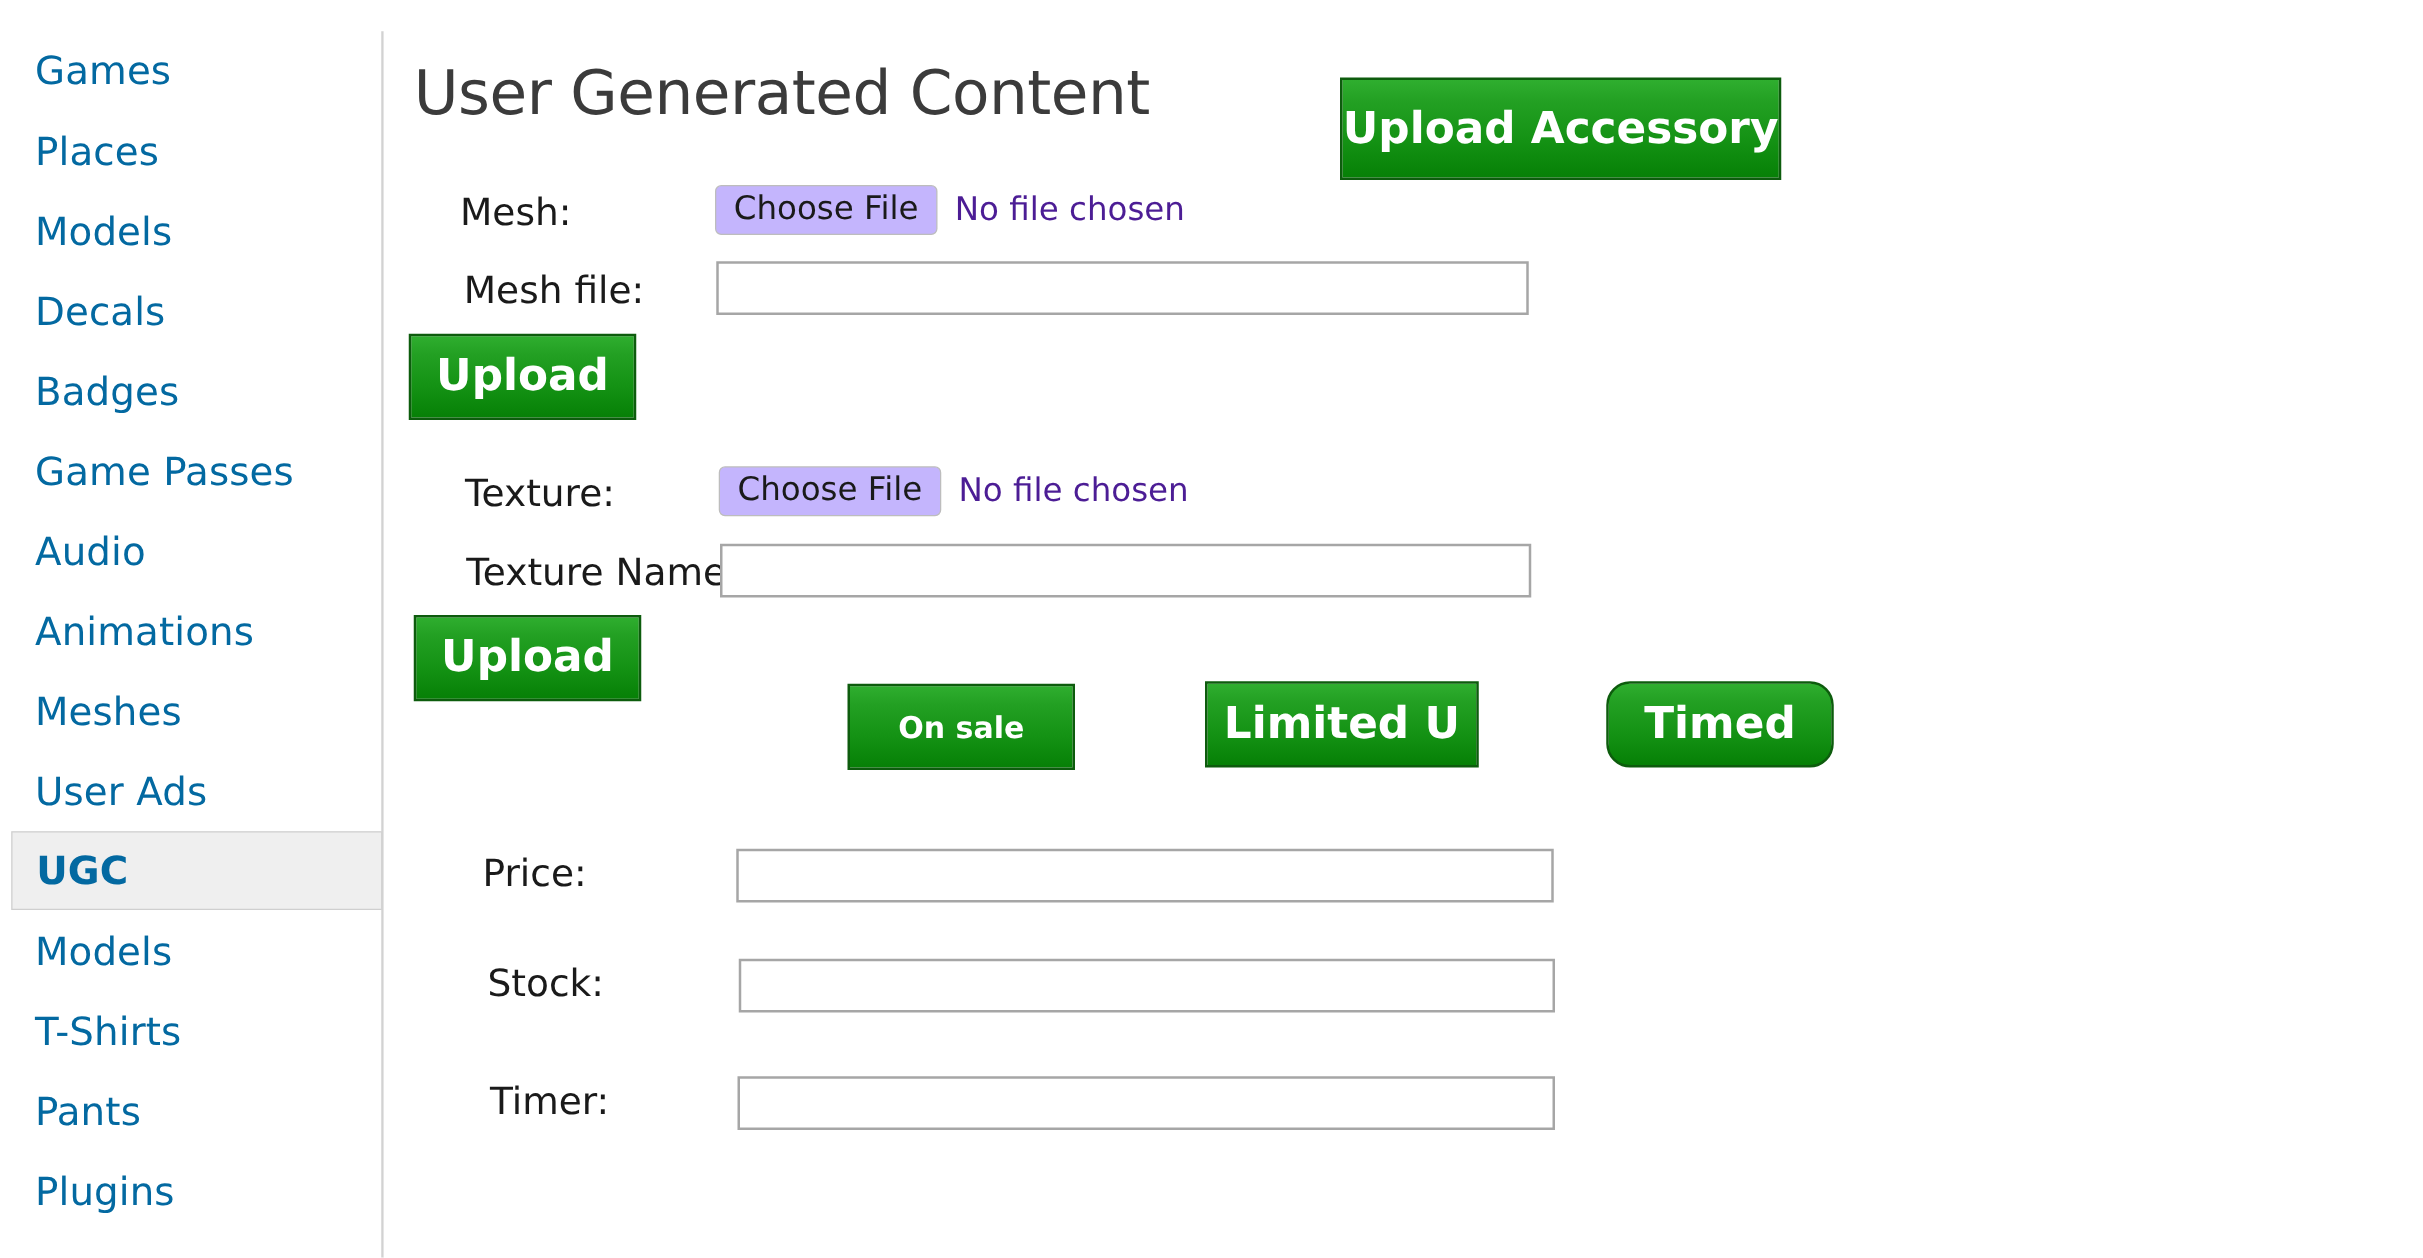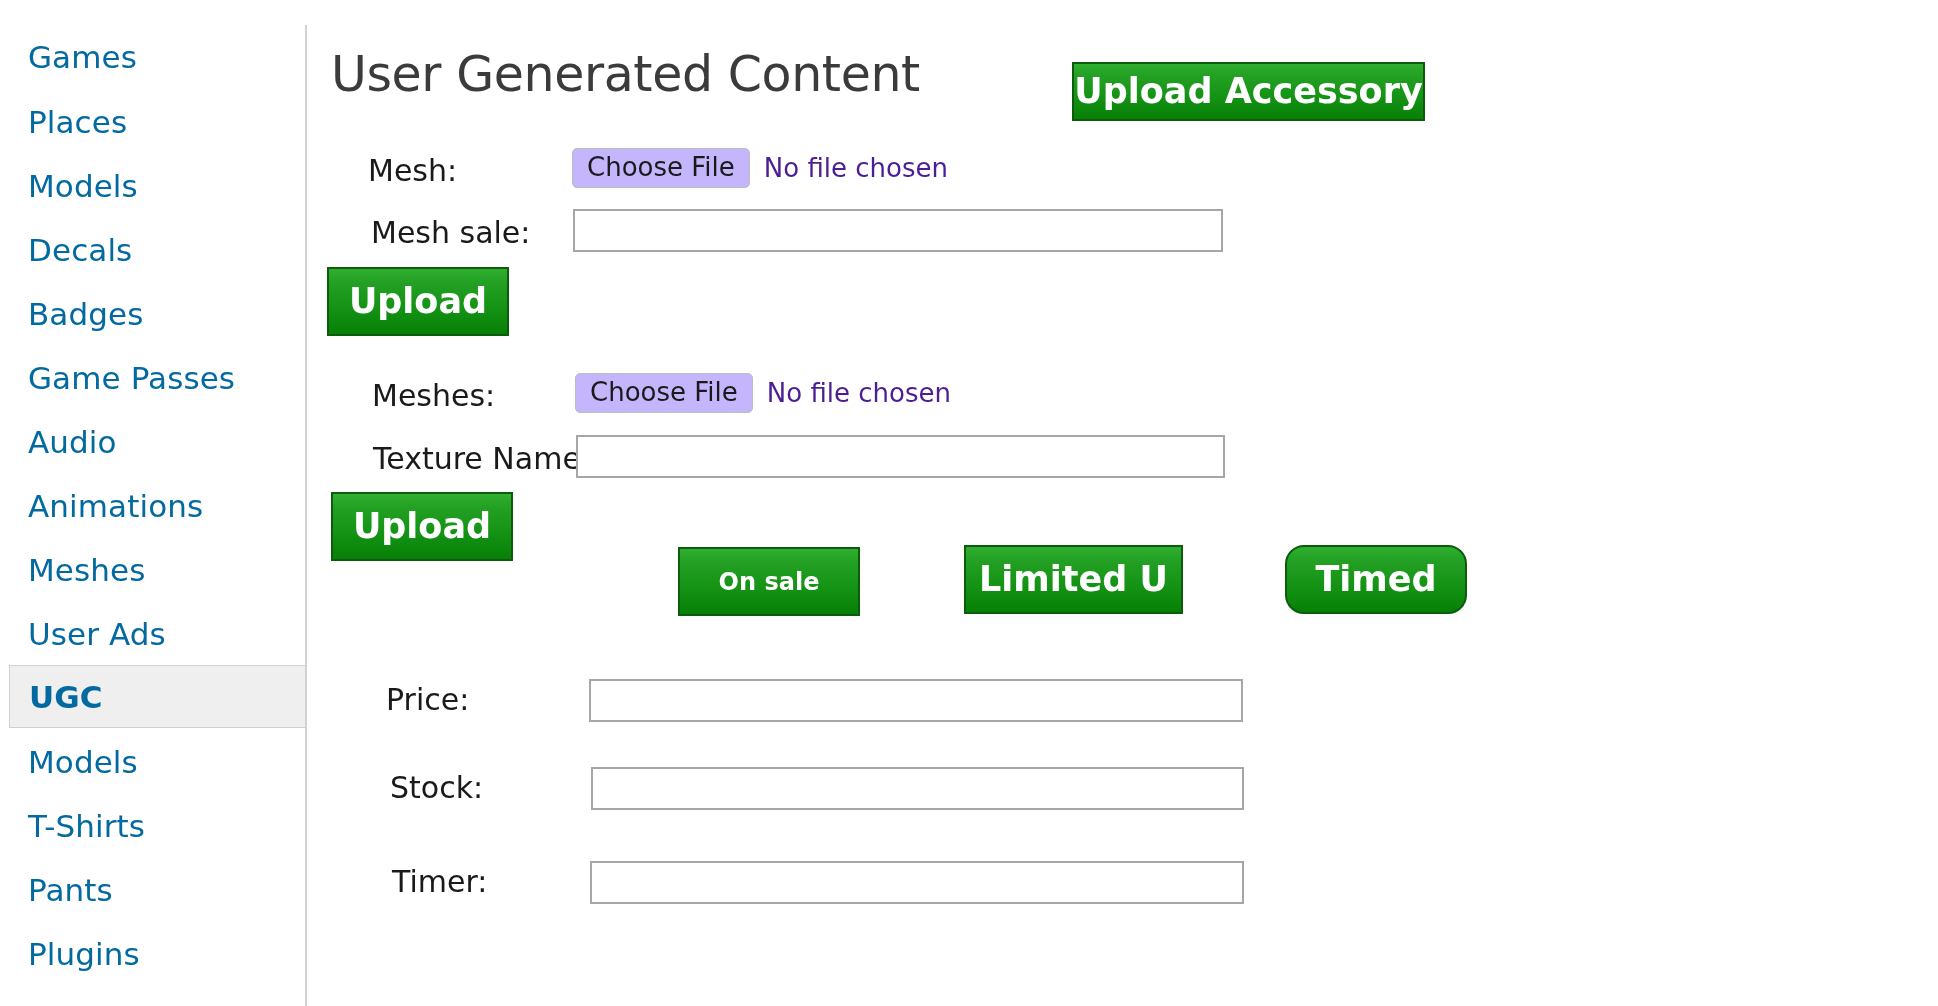--- a/index.html
+++ b/index.html
@@ -91,21 +91,21 @@
     display: flex;
     align-items: center;
     justify-content: center;
     text-align: center;
     cursor: pointer;
     white-space: nowrap;
     line-height: 1;
     padding: 0 6px;
   }
   #btn-upload-accessory {
-    left: 765px; top: 62px; width: 353px; height: 59px; font-size: 35px;
+    left: 765px; top: 62px; width: 353px; height: 82px; font-size: 35px;
   }
   #btn-upload-mesh {
     left: 20px; top: 267px; width: 182px; height: 69px; font-size: 35px;
   }
   #btn-upload-texture {
     left: 24px; top: 492px; width: 182px; height: 69px; font-size: 35px;
   }
   #btn-on-sale {
     left: 371px; top: 547px; width: 182px; height: 69px; font-size: 24px;
   }
@@ -241,26 +241,26 @@
 
   <div class="gbtn" id="btn-upload-accessory">Upload Accessory</div>
 
   <div class="flabel" id="lbl-mesh">Mesh:</div>
 
   <div class="file-row" id="file-row-mesh">
     <div class="choose-file-btn">Choose File</div>
     <div class="no-file-text">No file chosen</div>
   </div>
 
-  <div class="flabel" id="lbl-mesh-name">Mesh sale:</div>
+  <div class="flabel" id="lbl-mesh-name">Mesh file:</div>
   <input class="tinput" id="in-mesh-name" type="text" placeholder="" style="">
 
   <div class="gbtn" id="btn-upload-mesh">Upload</div>
 
-  <div class="flabel" id="lbl-texture">Meshes:</div>
+  <div class="flabel" id="lbl-texture">Texture:</div>
 
   <div class="file-row" id="file-row-texture">
     <div class="choose-file-btn">Choose File</div>
     <div class="no-file-text">No file chosen</div>
   </div>
 
   <div class="flabel" id="lbl-texture-name">Texture Name:</div>
   <input class="tinput" id="in-texture-name" type="text" placeholder="" style="">
 
   <div class="gbtn" id="btn-upload-texture">Upload</div>

